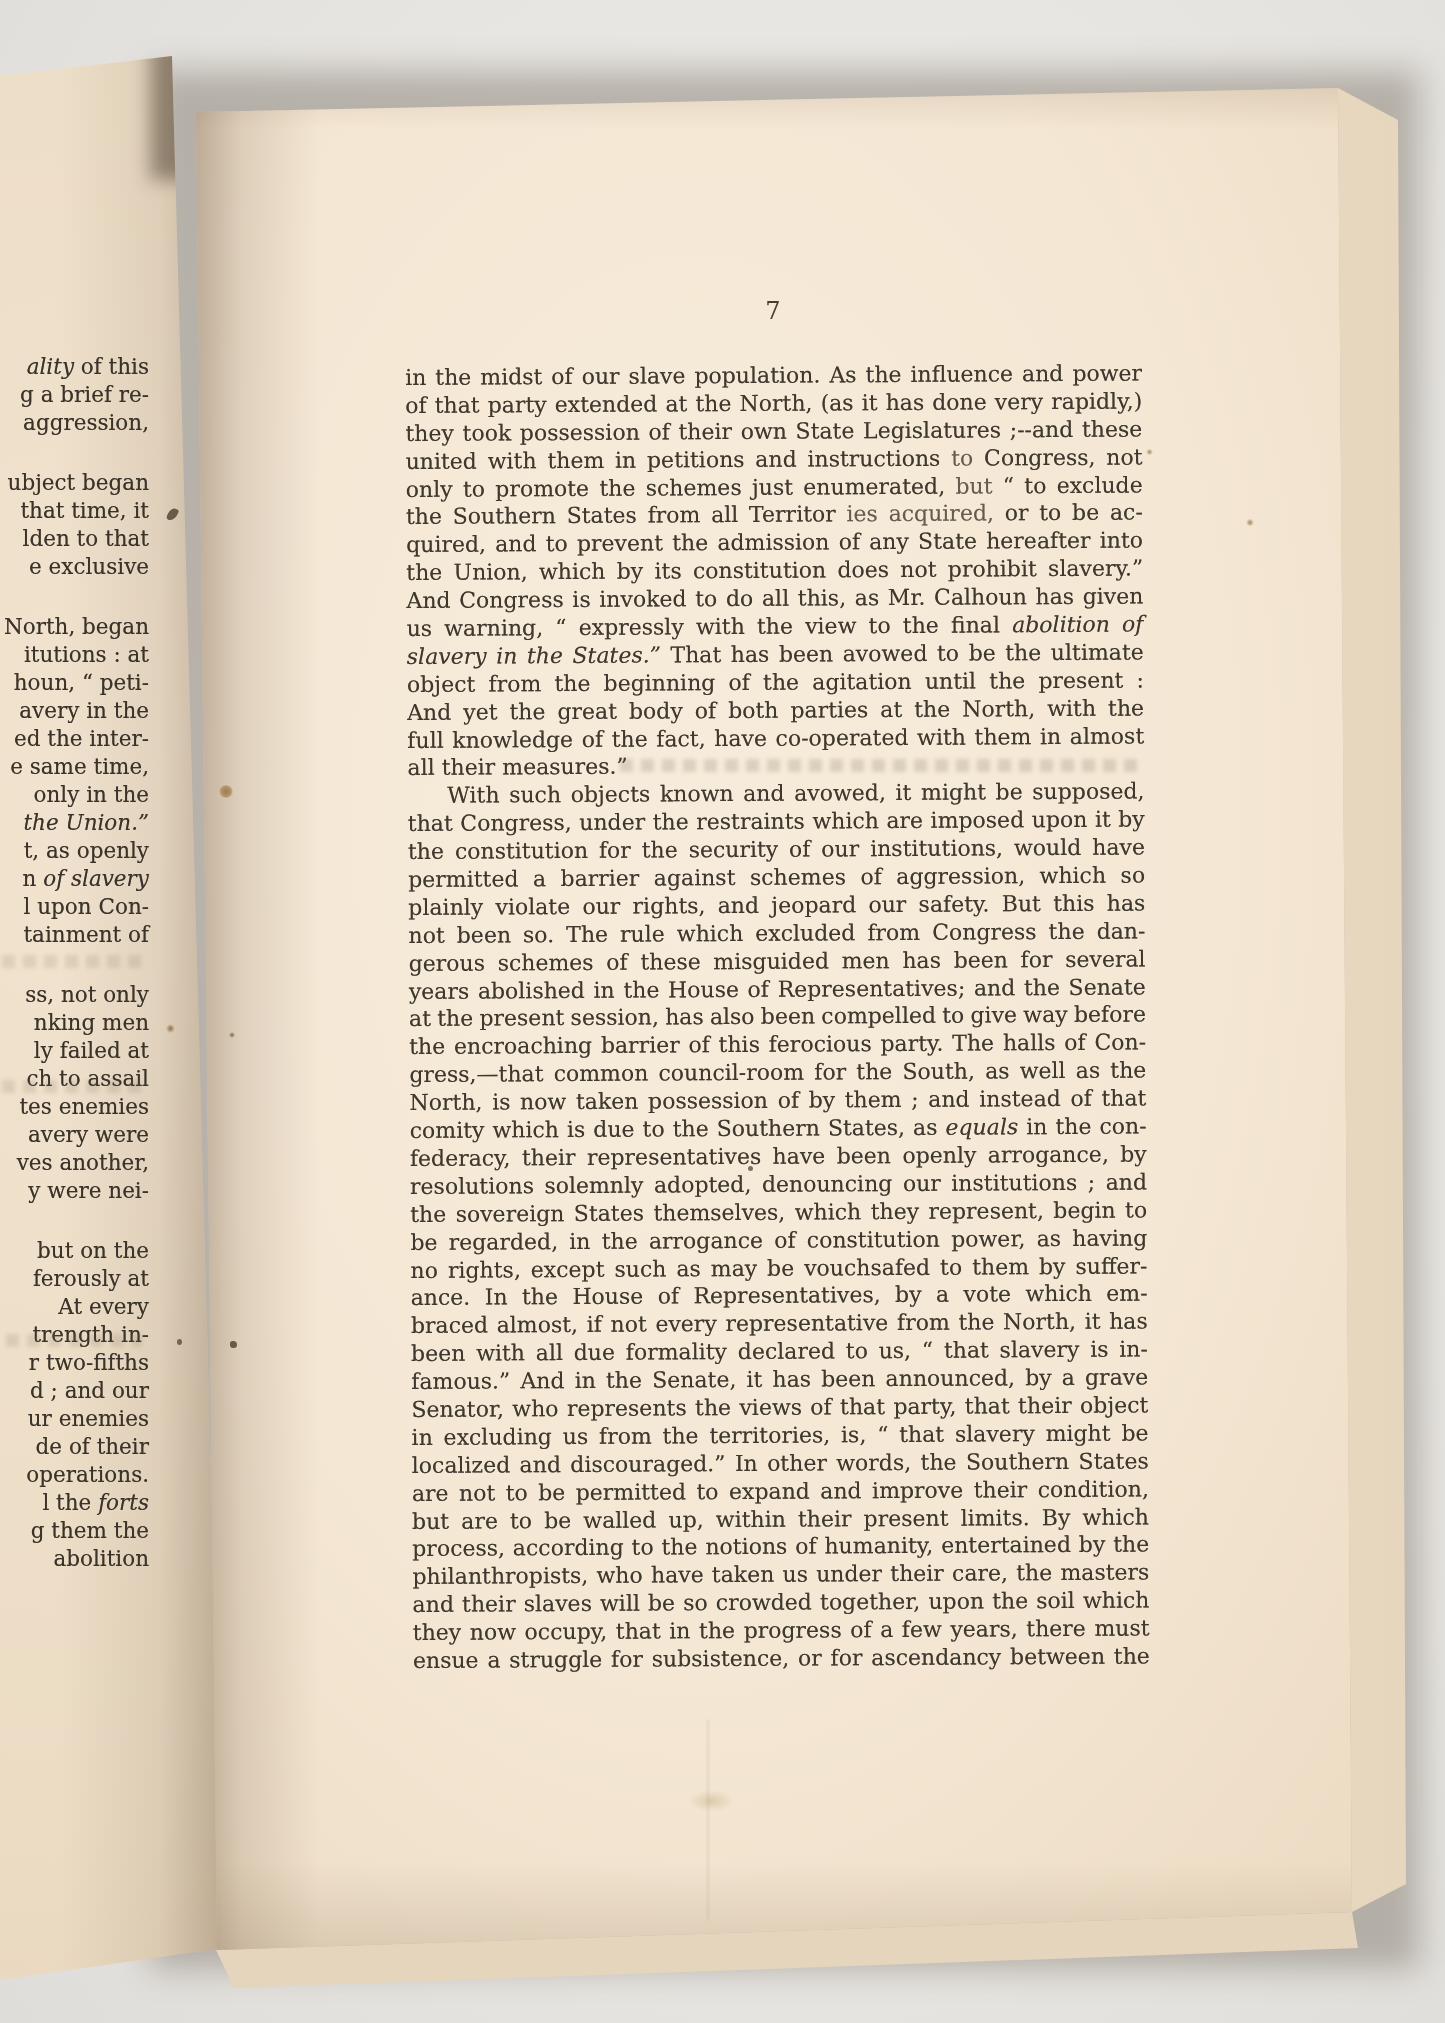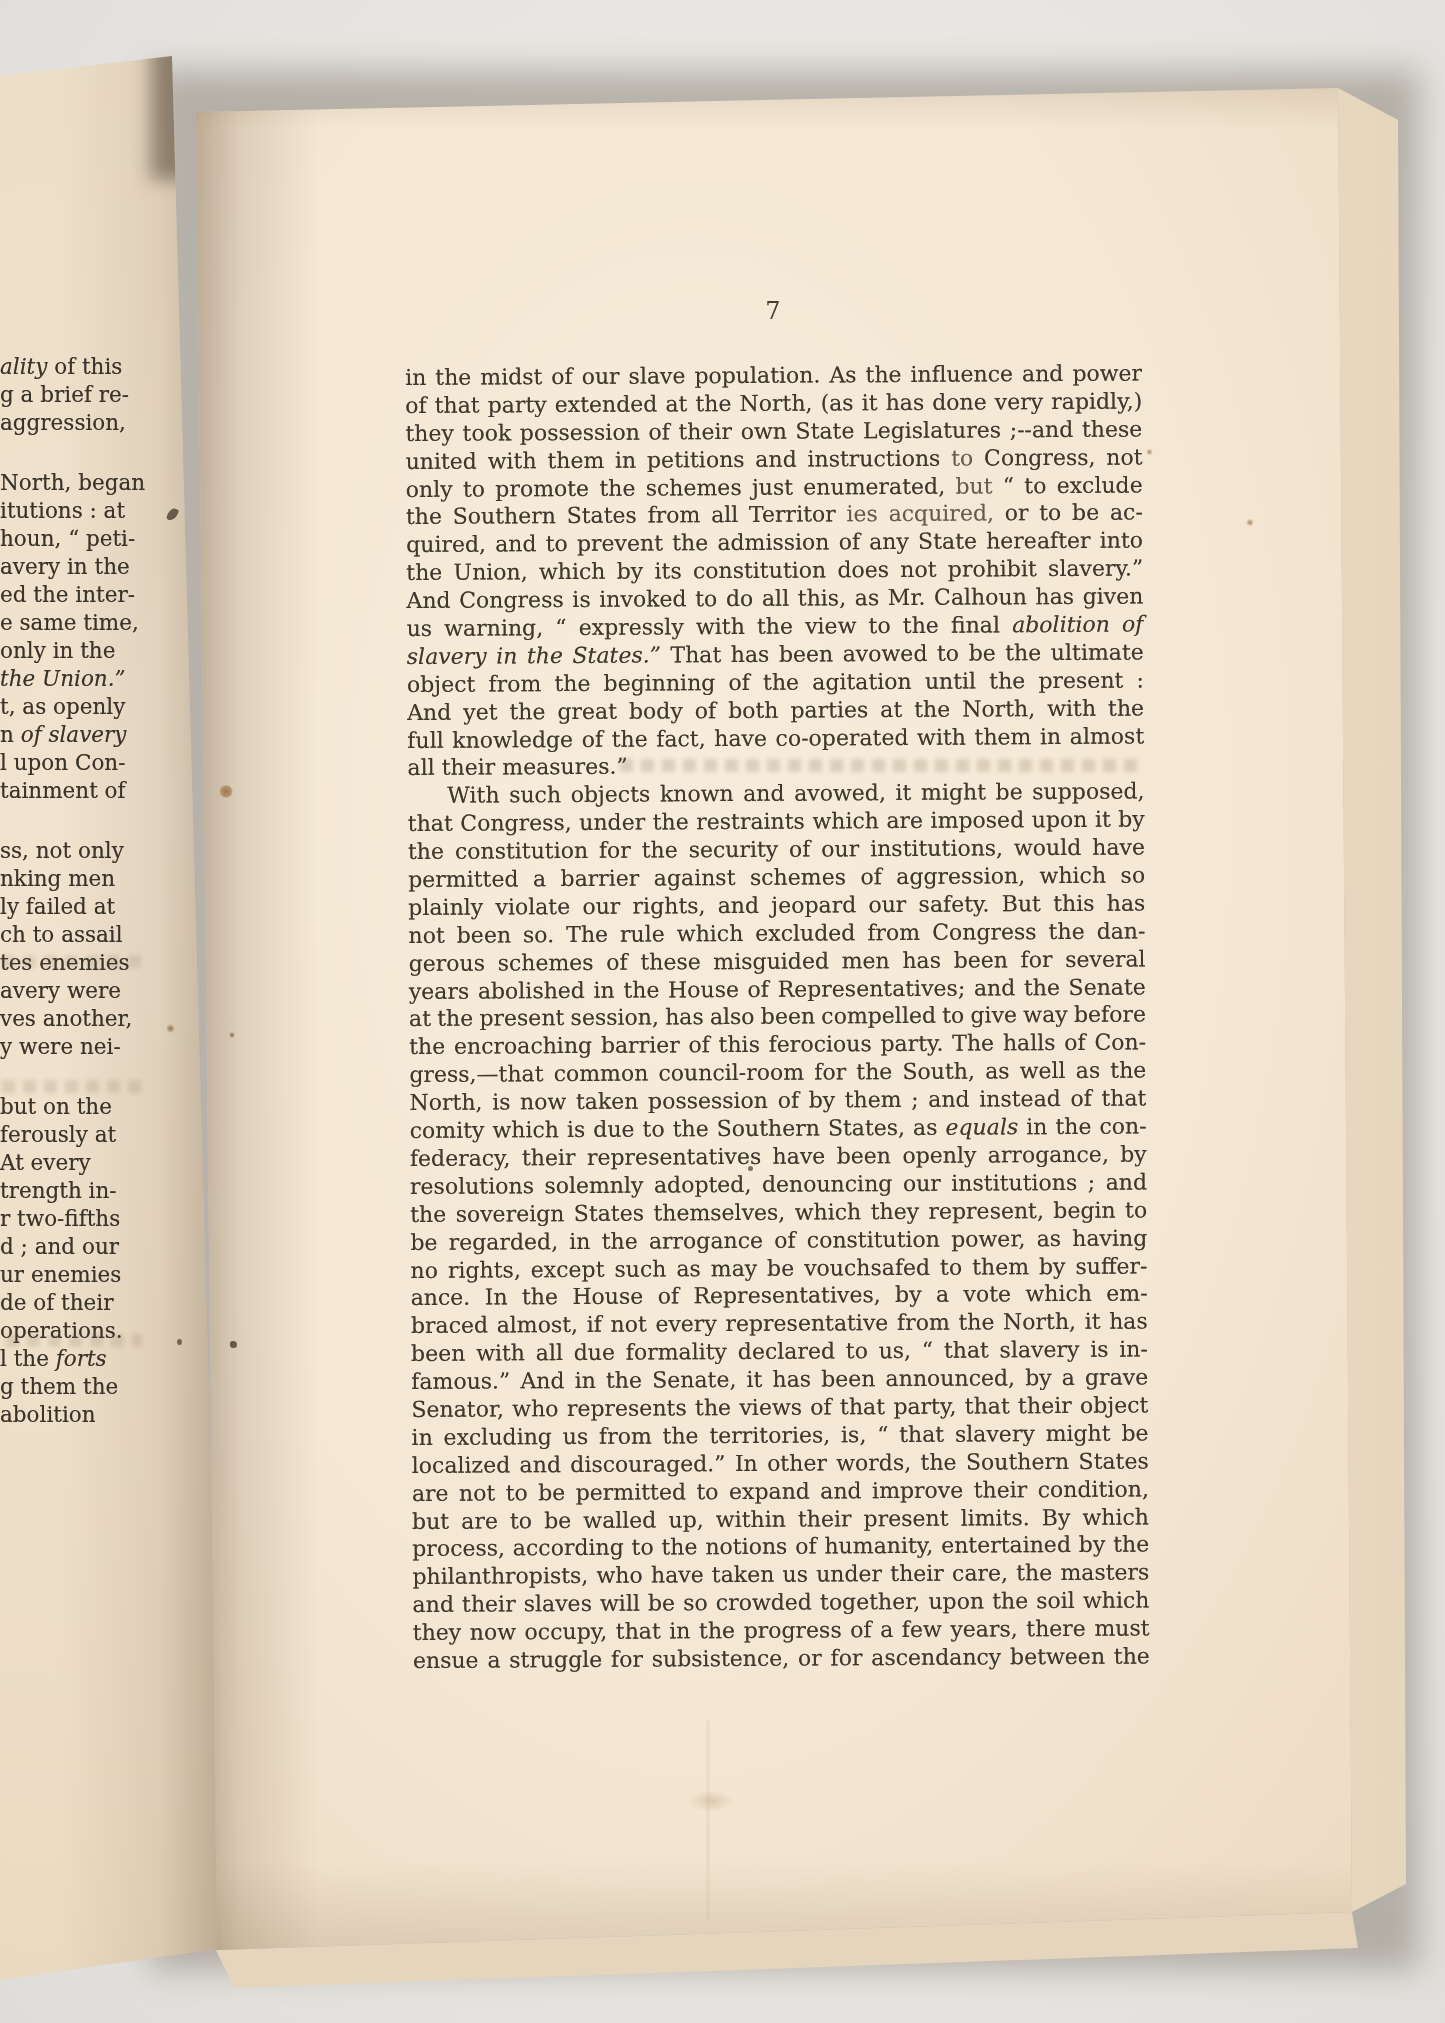--- a/index.html
+++ b/index.html
@@ -65,21 +65,21 @@
     text-shadow:0 0 .5px rgba(63,56,46,.55);
   }
   .mline{text-align:justify;text-align-last:justify;height:27.9px;overflow:visible;white-space:nowrap;
          display:flex;justify-content:space-between;}
   .mline>span{white-space:pre;}
   .mline.end{text-align-last:left;display:block;}
   .i{font-style:italic;}
   .f{color:rgba(63,56,46,.55);}
   
   .left-text{
-    position:absolute;left:0;top:353px;width:149px;
+    position:absolute;left:0;top:353px;width:149px;text-align:right;
     font-size:21.5px;line-height:28px;color:#3a332a;white-space:nowrap;
     text-shadow:0 0 .5px rgba(58,51,42,.55);
   }
   .lgroup{margin-bottom:32px;}
   .lgroup:last-child{margin-bottom:8px;}
   
   .ghost{
     position:absolute;height:13px;filter:blur(2px);opacity:.38;
     background:repeating-linear-gradient(90deg, rgba(118,102,80,.55) 0 13px, rgba(118,102,80,0) 13px 21px);
   }
@@ -708,20 +708,26 @@
       <span>the</span>
     </div>
   </div>
 <div class="left-text" id="left-text">
     <div class="lgroup">
       <div><span class="i">ality</span><span> of this</span></div>
       <div><span>g a brief re-</span></div>
       <div><span>aggression,</span></div>
     </div>
     <div class="lgroup">
+      <div><span>ubject began</span></div>
+      <div><span>that time, it</span></div>
+      <div><span>lden to that</span></div>
+      <div><span>e exclusive</span></div>
+    </div>
+    <div class="lgroup">
       <div><span>North, began</span></div>
       <div><span>itutions : at</span></div>
       <div><span>houn, “ peti-</span></div>
       <div><span>avery in the</span></div>
       <div><span>ed the inter-</span></div>
       <div><span>e same time,</span></div>
       <div><span>only in the</span></div>
       <div><span class="i">the Union.”</span></div>
       <div><span>t, as openly</span></div>
       <div><span>n </span><span class="i">of slavery</span></div>

